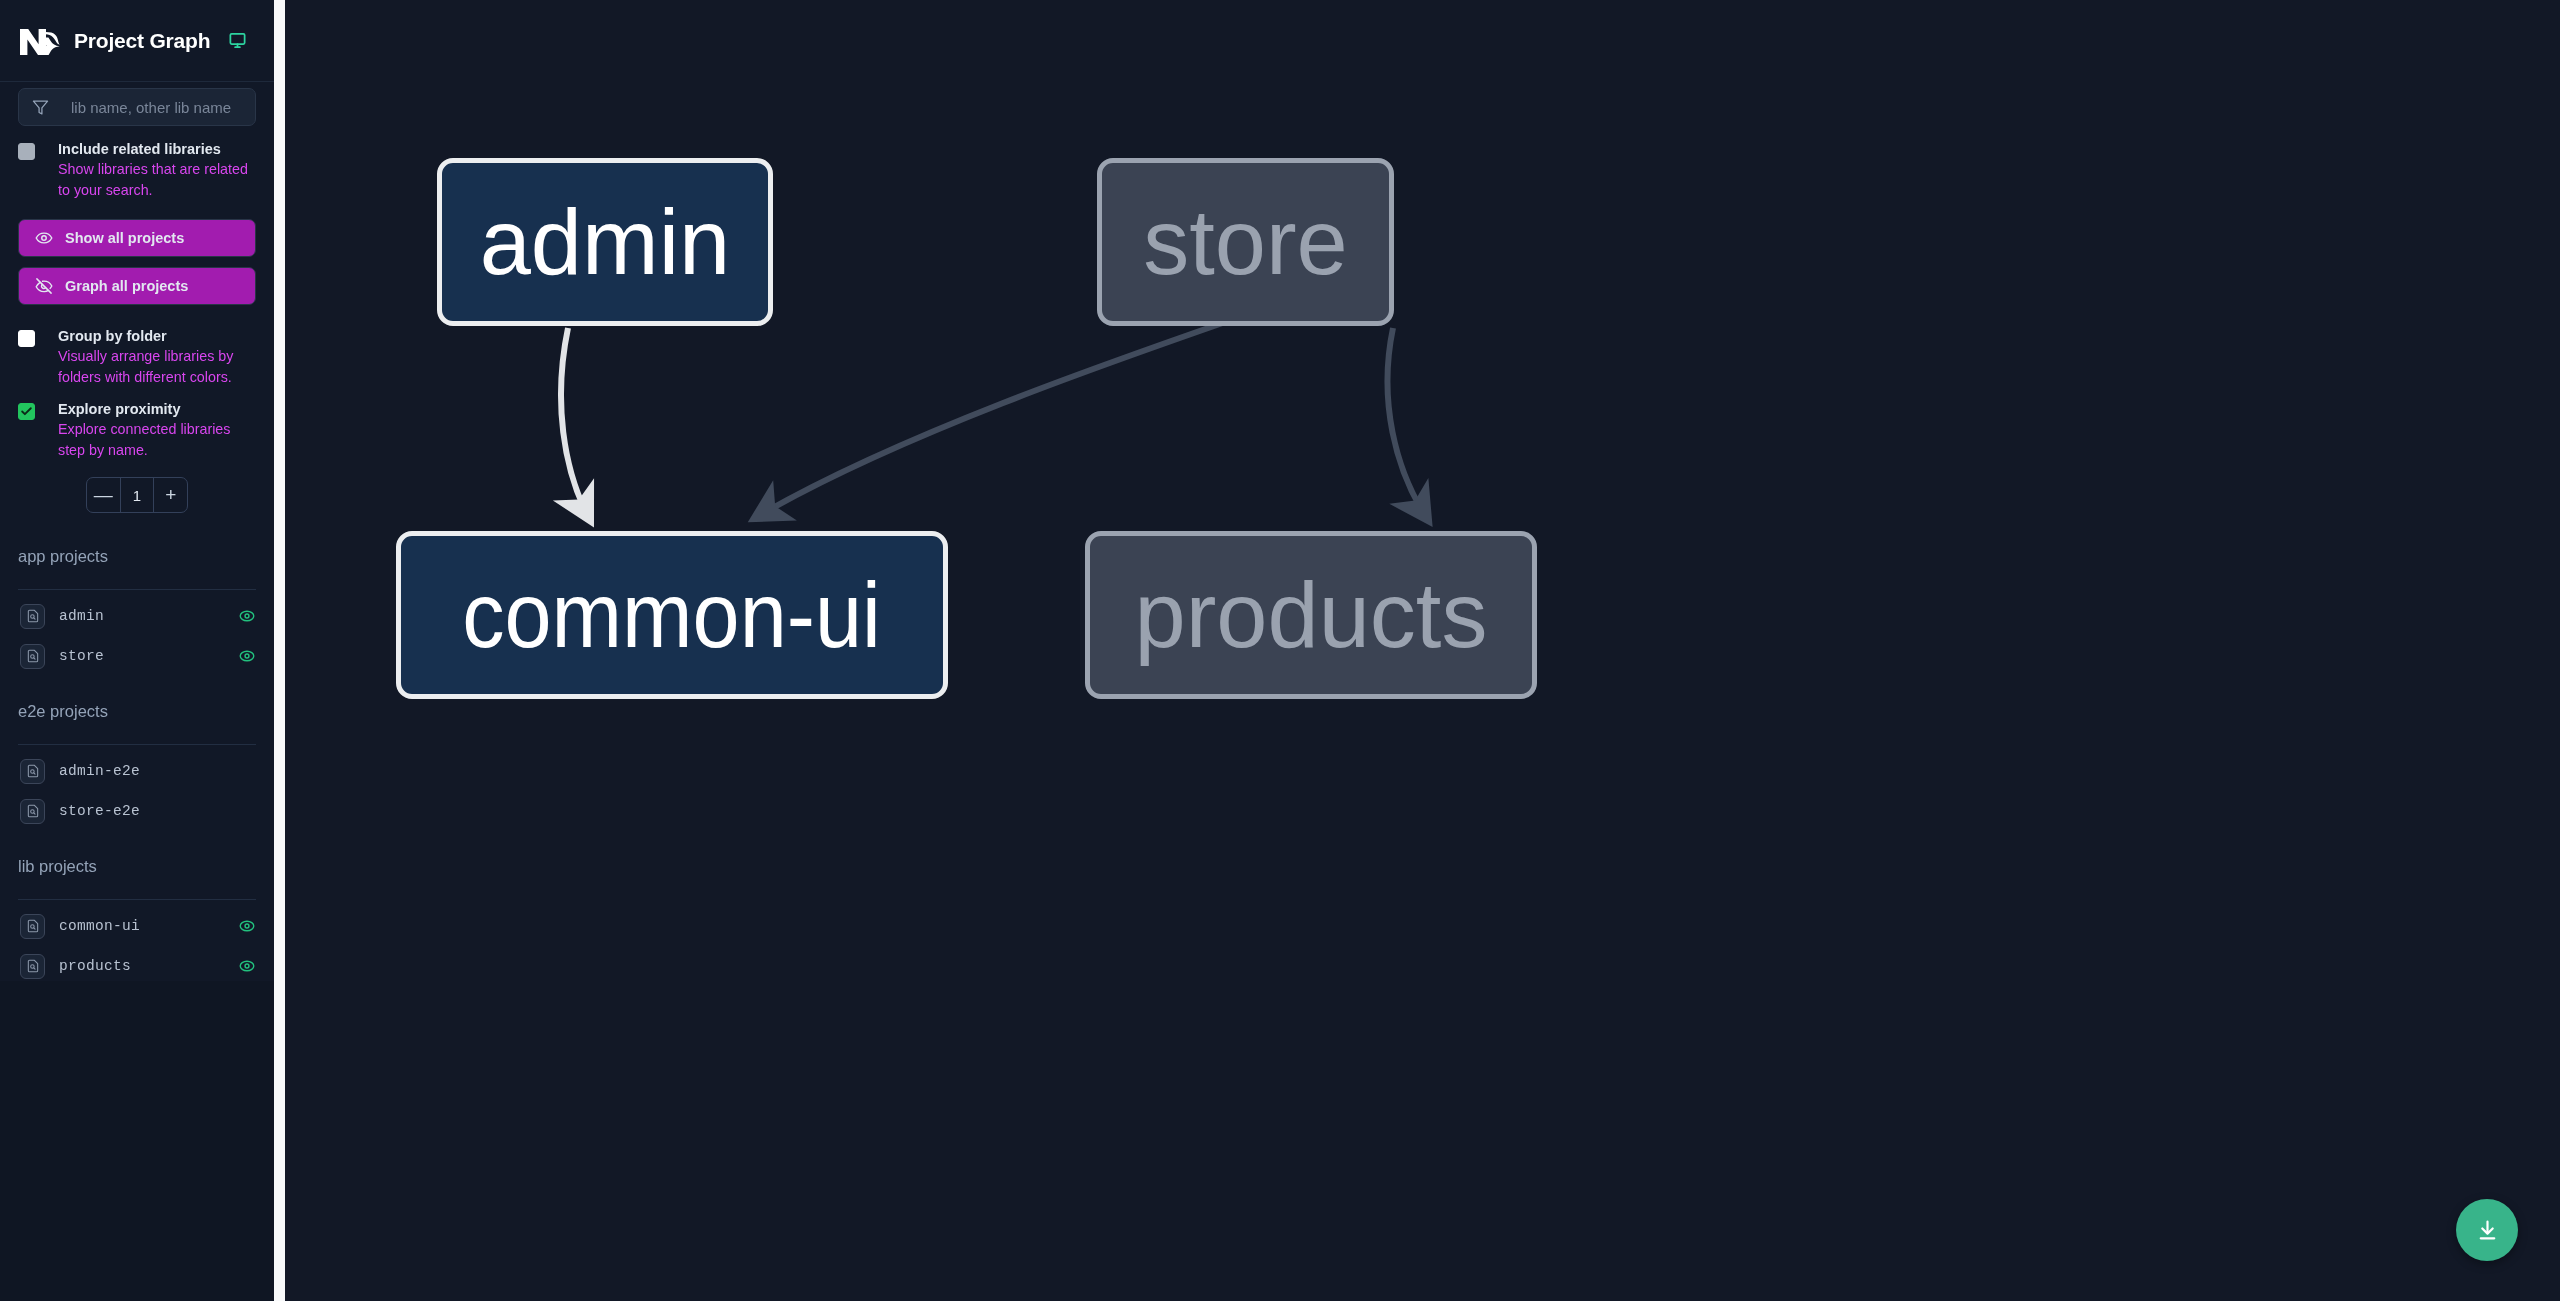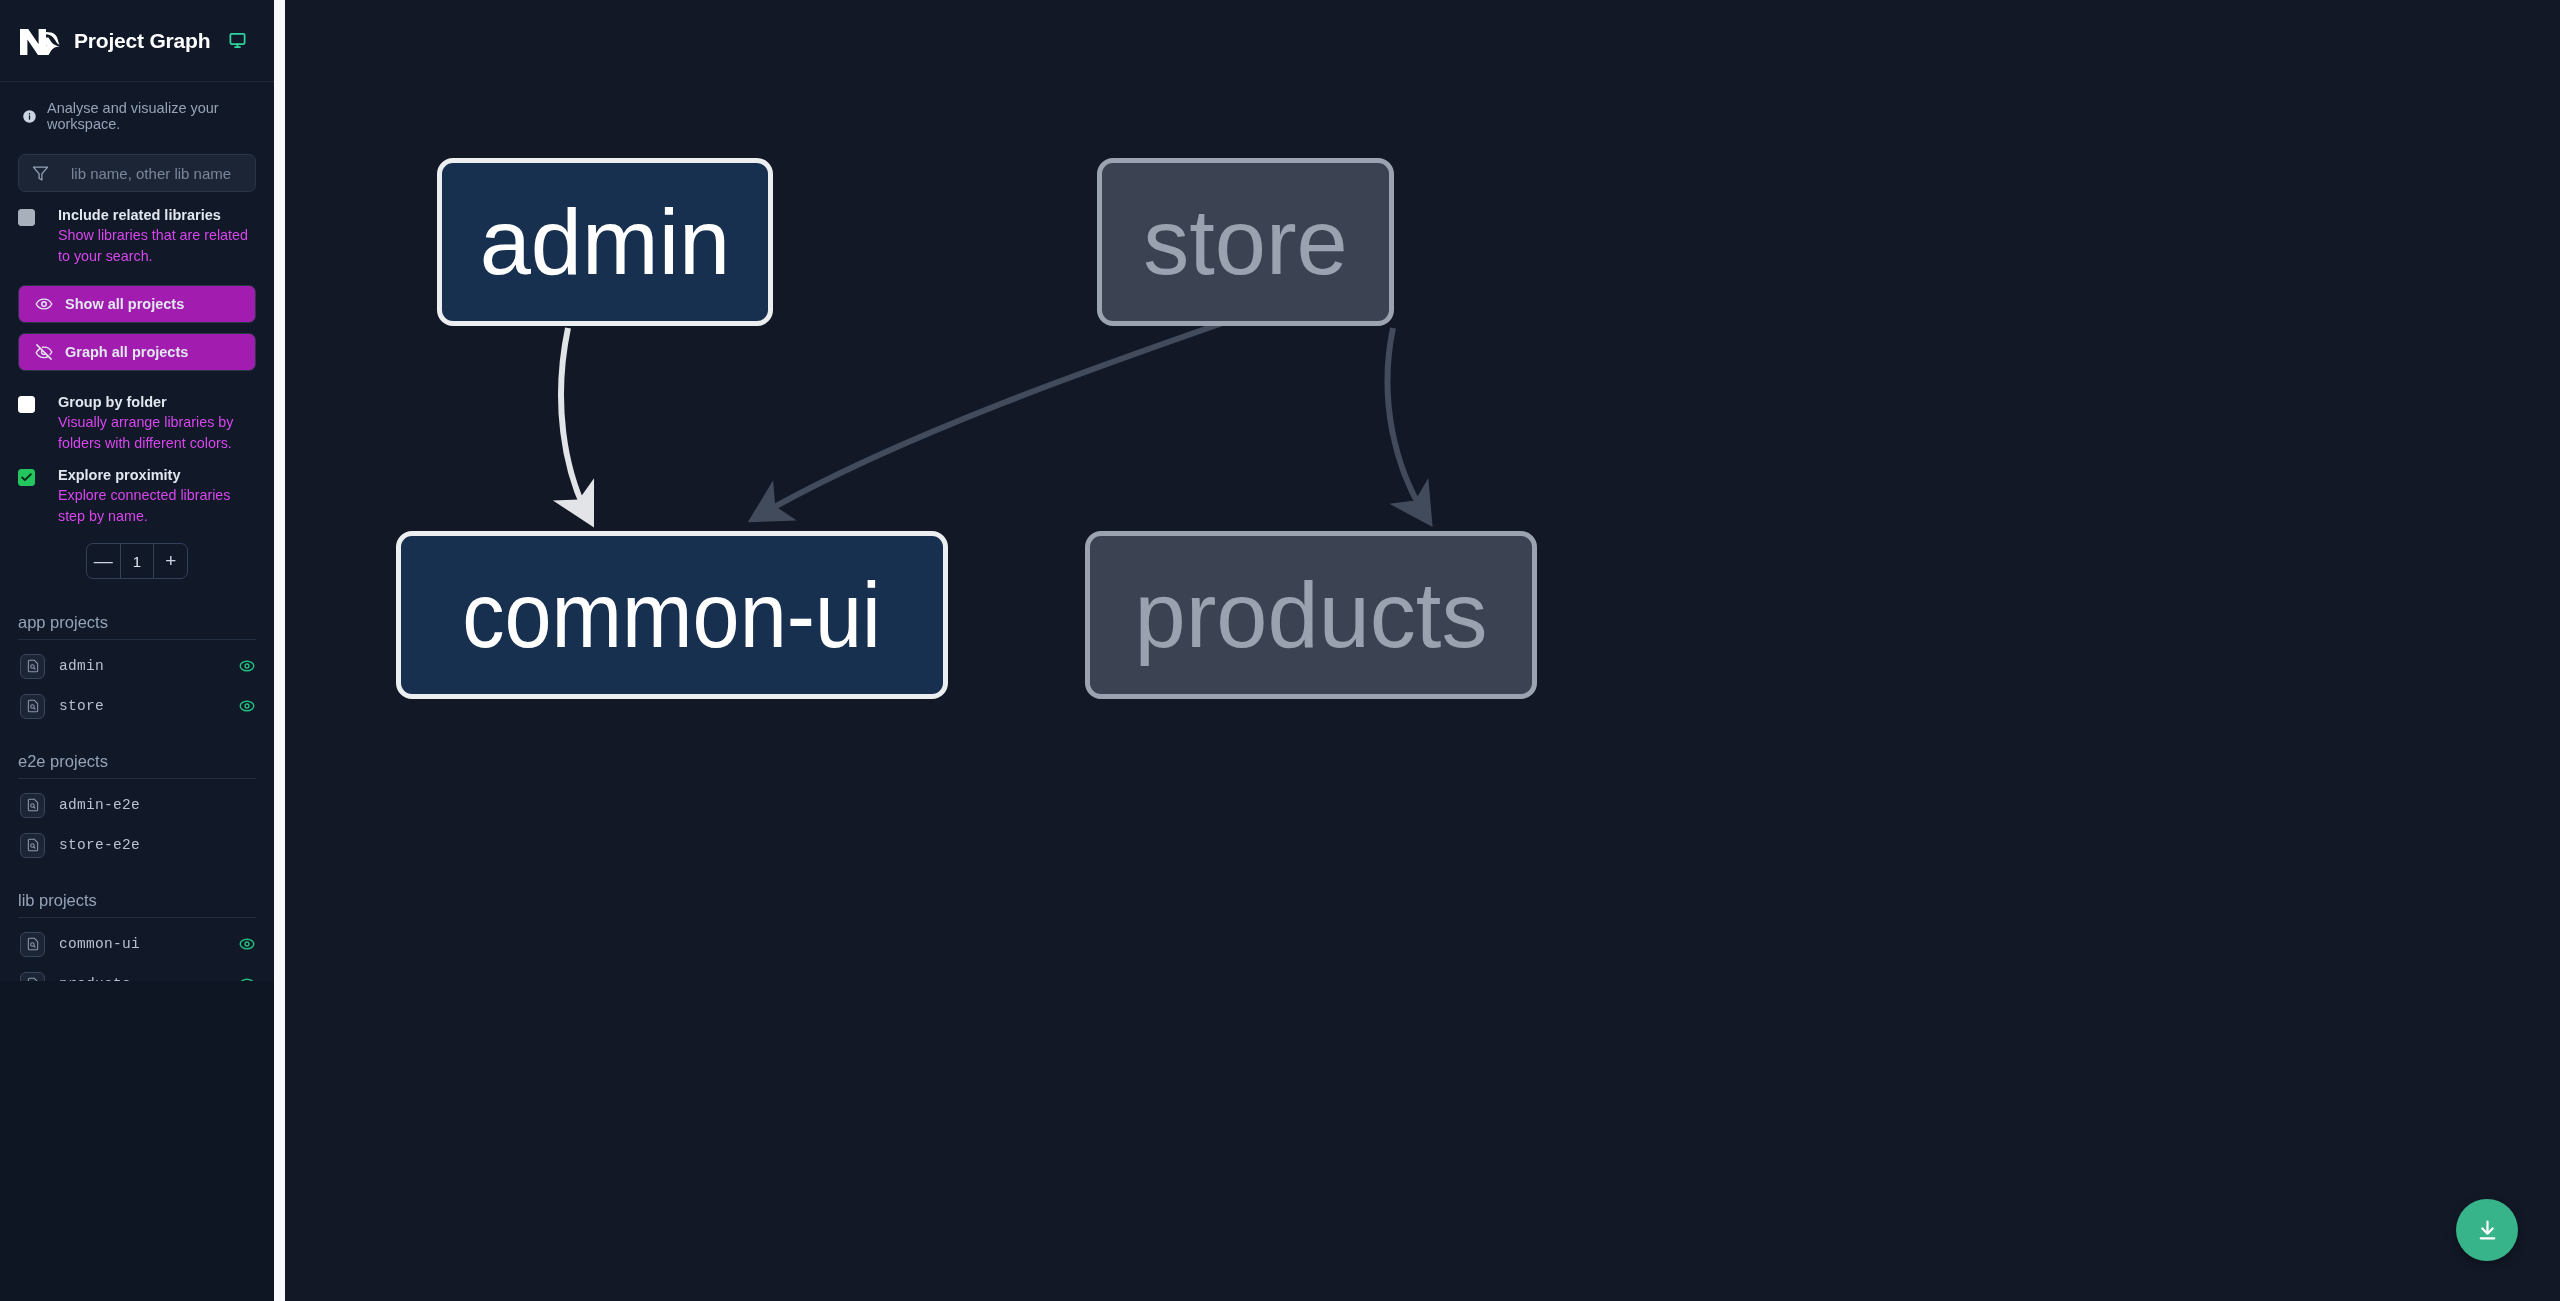--- a/index.html
+++ b/index.html
@@ -103,21 +103,21 @@
   .step-val {
     flex: 1; display: flex; align-items: center; justify-content: center;
     color: #e2e8f0; font-size: 15px;
     border-left: 1px solid #33405a; border-right: 1px solid #33405a;
   }
 
   .sb-scroll { margin-top: 34px; overflow: hidden; flex: 1; }
   .grp { padding: 0 18px; }
   .grp + .grp { margin-top: 26px; }
   .grp-title {
-    color: #94a3b8; font-size: 16.5px; padding-bottom: 7px;
+    color: #94a3b8; font-size: 16.5px; padding-bottom: 23px;
     border-bottom: 1px solid #222e42; margin-bottom: 6px;
   }
   .proj-row {
     display: flex; align-items: center; gap: 14px;
     height: 40px; cursor: pointer; padding-left: 2px;
   }
   .proj-icon {
     width: 25px; height: 25px; flex: 0 0 25px;
     border: 1px solid #3b4559; border-radius: 6px;
     background: #1b2536;
@@ -180,28 +180,20 @@
         <path fill="#ffffff" d="M27.8 9.3c2.6 0 5 1 6.9 2.7 1.6 1.5 2.6 3.3 3.6 5 .8 1.3 1.8 2.4 3.4 2.8-1-1.7-1.4-3.3-1.8-4.9-.5-2-1.2-4-3-5.5-1.9-1.6-4.9-2.3-9.1-2.3v2.2z"></path>
       </svg>
       <div class="sb-title">Project Graph</div>
       <svg class="monitor-icon" viewBox="0 0 24 24" fill="none" stroke="#2dd4a0" stroke-width="2.2" stroke-linecap="round" stroke-linejoin="round">
         <rect x="3" y="3.5" width="18" height="13" rx="1.6"></rect>
         <line x1="9" y1="20.5" x2="15" y2="20.5"></line>
         <line x1="12" y1="16.5" x2="12" y2="20.5"></line>
       </svg>
     </div>
 
-    <div class="sb-tagline">
-      <svg class="info-icon" viewBox="0 0 24 24" fill="#cbd5e1">
-        <circle cx="12" cy="12" r="10"></circle>
-        <rect x="11" y="10" width="2" height="7" fill="#111827"></rect>
-        <rect x="11" y="6.4" width="2" height="2.2" fill="#111827"></rect>
-      </svg>
-      <span>Analyse and visualize your workspace.</span>
-    </div>
 
     <div class="search-wrap">
       <svg class="filter-icon" viewBox="0 0 24 24" fill="none" stroke="#94a3b8" stroke-width="1.8" stroke-linecap="round" stroke-linejoin="round">
         <polygon points="22 3 2 3 10 12.46 10 19 14 21 14 12.46 22 3"></polygon>
       </svg>
       <input class="search-input" type="text" placeholder="lib name, other lib name" style="">
     </div>
 
     <div class="opt-row">
       <div class="cbx"></div>

